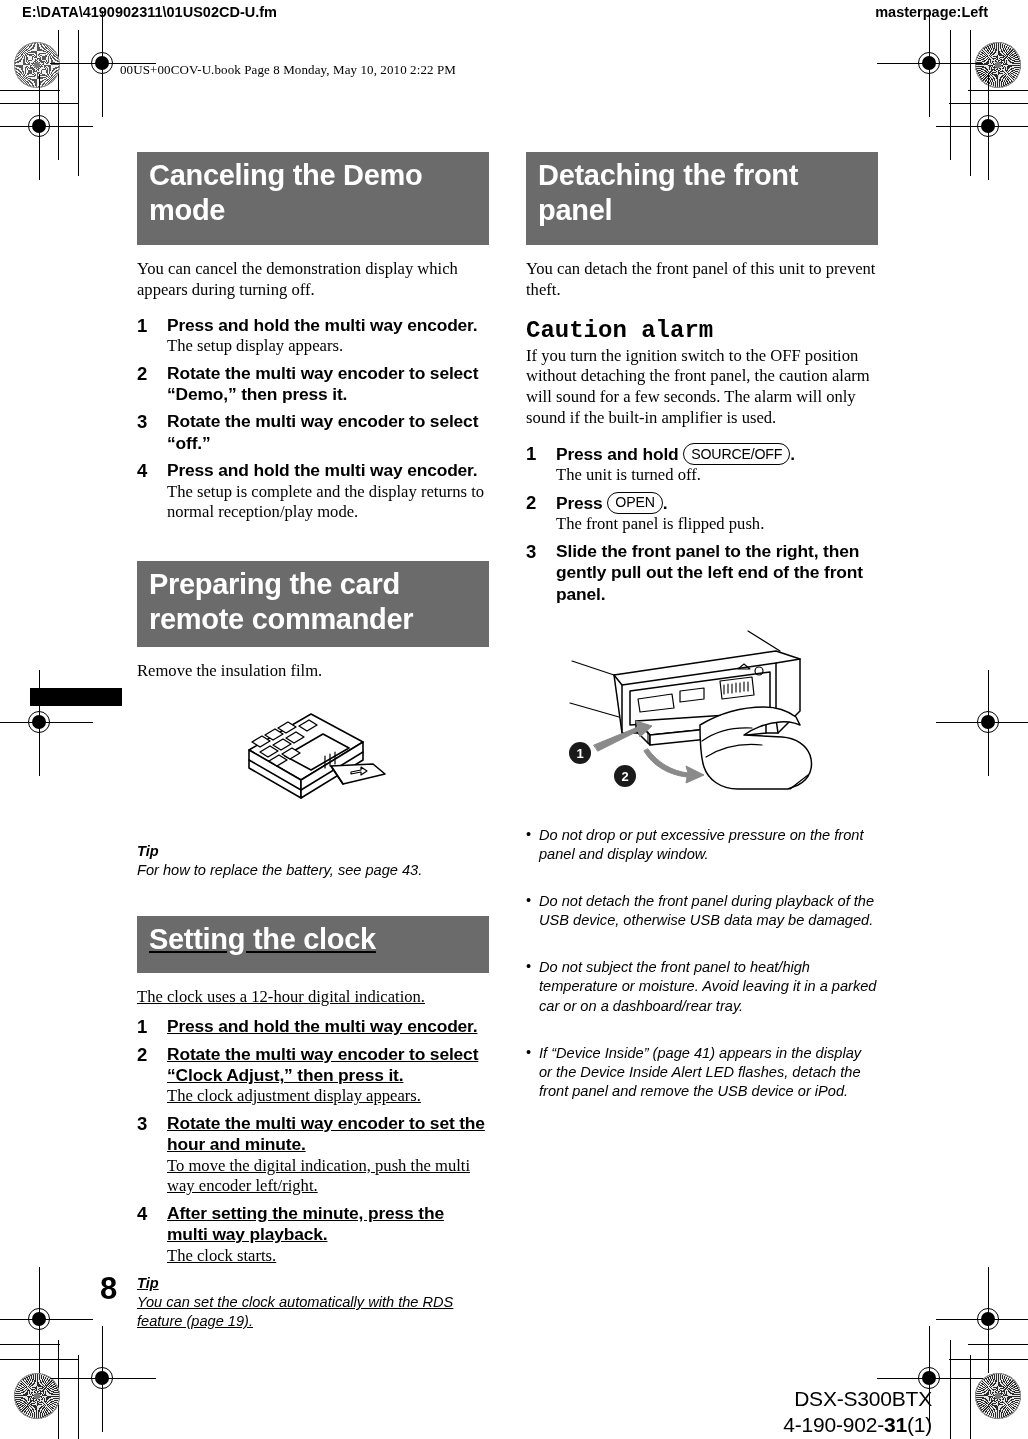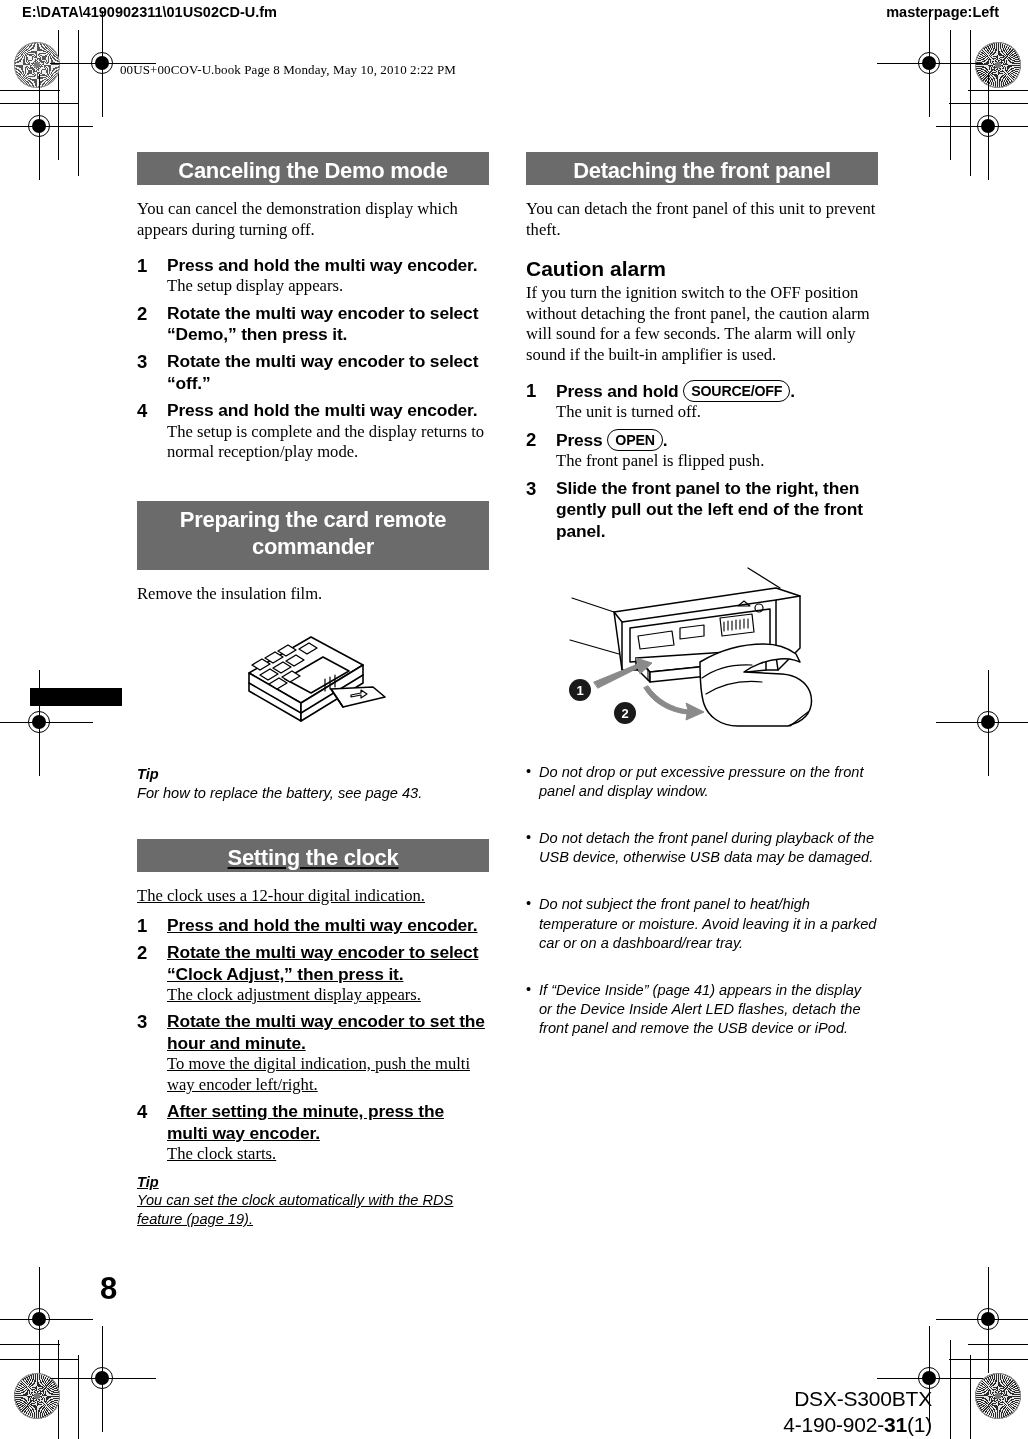--- a/index.html
+++ b/index.html
@@ -22,21 +22,21 @@
     top: 4px;
     left: 0;
     width: 1028px;
     height: 22px;
     font-family: "Liberation Sans", sans-serif;
     font-weight: bold;
     font-size: 14.5px;
     color: #000;
   }
   .ph-left  { position: absolute; left: 22px;  top: 0; }
-  .ph-right { position: absolute; right: 29px; top: 0; }
+  .ph-right { position: absolute; right: 40px; top: 0; }
 
   .bookline {
     position: absolute;
     left: 120px;
     top: 62px;
     font-family: "Liberation Serif", serif;
     font-size: 13px;
     letter-spacing: 0.1px;
     white-space: nowrap;
   }
@@ -123,42 +123,41 @@
     width: 352px;
   }
   .col-left  { left: 137px; top: 152px; }
   .col-right { left: 526px; top: 152px; }
 
   .sectionbar {
     background: #6b6b6b;
     color: #fff;
     font-family: "Liberation Sans", sans-serif;
     font-weight: bold;
-    font-size: 22px;
+    font-size: 29px;
     letter-spacing: -0.3px;
     line-height: 1.22;
-    padding: 6px 12px 0 12px;
+    padding: 6px 12px 16px 12px;
     box-sizing: border-box;
     margin-bottom: 14px;
-    text-align: center;
   }
   .sectionbar.two-line { padding-bottom: 10px; }
 
   .body-para {
     font-family: "Liberation Serif", serif;
     font-size: 16.6px;
     line-height: 1.26;
     margin: 0 0 14px 0;
   }
   .body-para.tight { margin-bottom: 8px; }
 
   .subhead {
-    font-family: Liberation Sans, sans-serif;
-    font-weight: bold;
-    font-size: 21px;
+    font-family: Liberation Mono, monospace;
+    font-weight: bold;
+    font-size: 24px;
     margin: 16px 0 2px 0;
   }
 
   ol.steps {
     list-style: none;
     margin: 0 0 8px 0;
     padding: 0;
   }
   ol.steps > li {
     position: relative;
@@ -188,21 +187,21 @@
     font-size: 16.6px;
     line-height: 1.24;
     display: block;
   }
 
   .keycap {
     display: inline-block;
     border: 1.4px solid #000;
     border-radius: 999px;
     font-family: "Liberation Sans", sans-serif;
-    font-weight: bold;
+    font-weight: normal;
     font-size: 14.2px;
     line-height: 1;
     padding: 2.5px 7px 3.5px 7px;
     vertical-align: 1px;
     letter-spacing: -0.2px;
   }
 
   .tip-label, .notes-label {
     font-family: "Liberation Sans", sans-serif;
     font-style: italic;
@@ -453,21 +452,21 @@
           <span class="step-title">Rotate the multi way encoder to select “Clock Adjust,” then press it.</span>
           <span class="step-desc">The clock adjustment display appears.</span>
         </li>
         <li>
           <span class="num">3</span>
           <span class="step-title">Rotate the multi way encoder to set the hour and minute.</span>
           <span class="step-desc">To move the digital indication, push the multi way encoder left/right.</span>
         </li>
         <li>
           <span class="num">4</span>
-          <span class="step-title">After setting the minute, press the multi way encoder.</span>
+          <span class="step-title">After setting the minute, press the multi way playback.</span>
           <span class="step-desc">The clock starts.</span>
         </li>
       </ol>
 
       <p class="tip-label">Tip</p>
       <p class="tip-text">You can set the clock automatically with the RDS feature (page 19).</p>
     </div>
   </div>
 
   <div class="col col-right">

